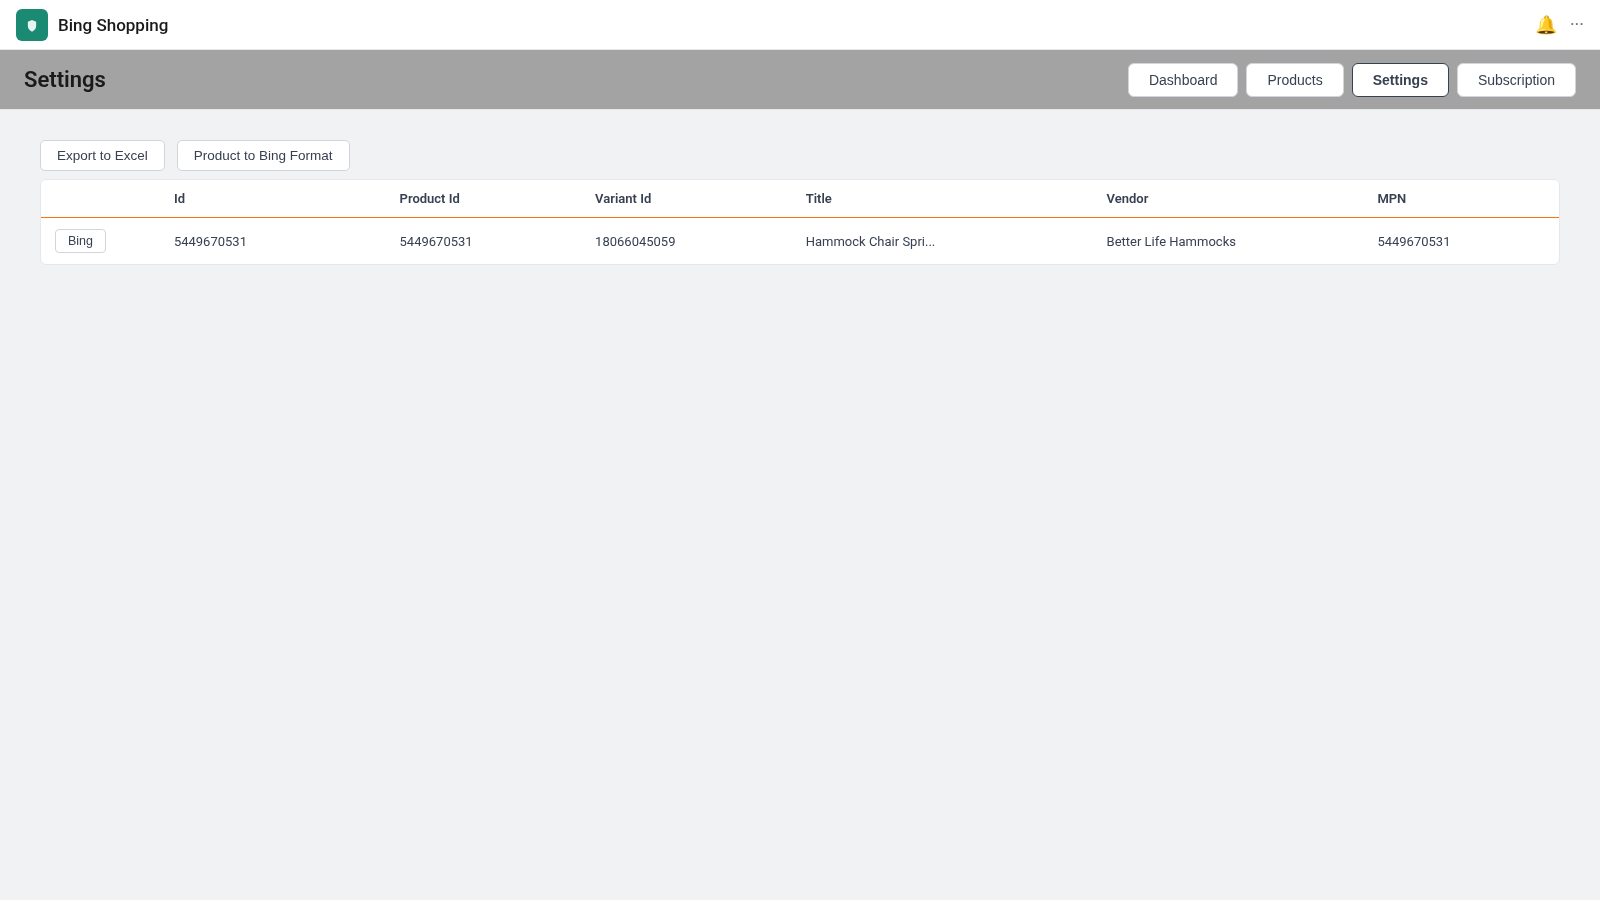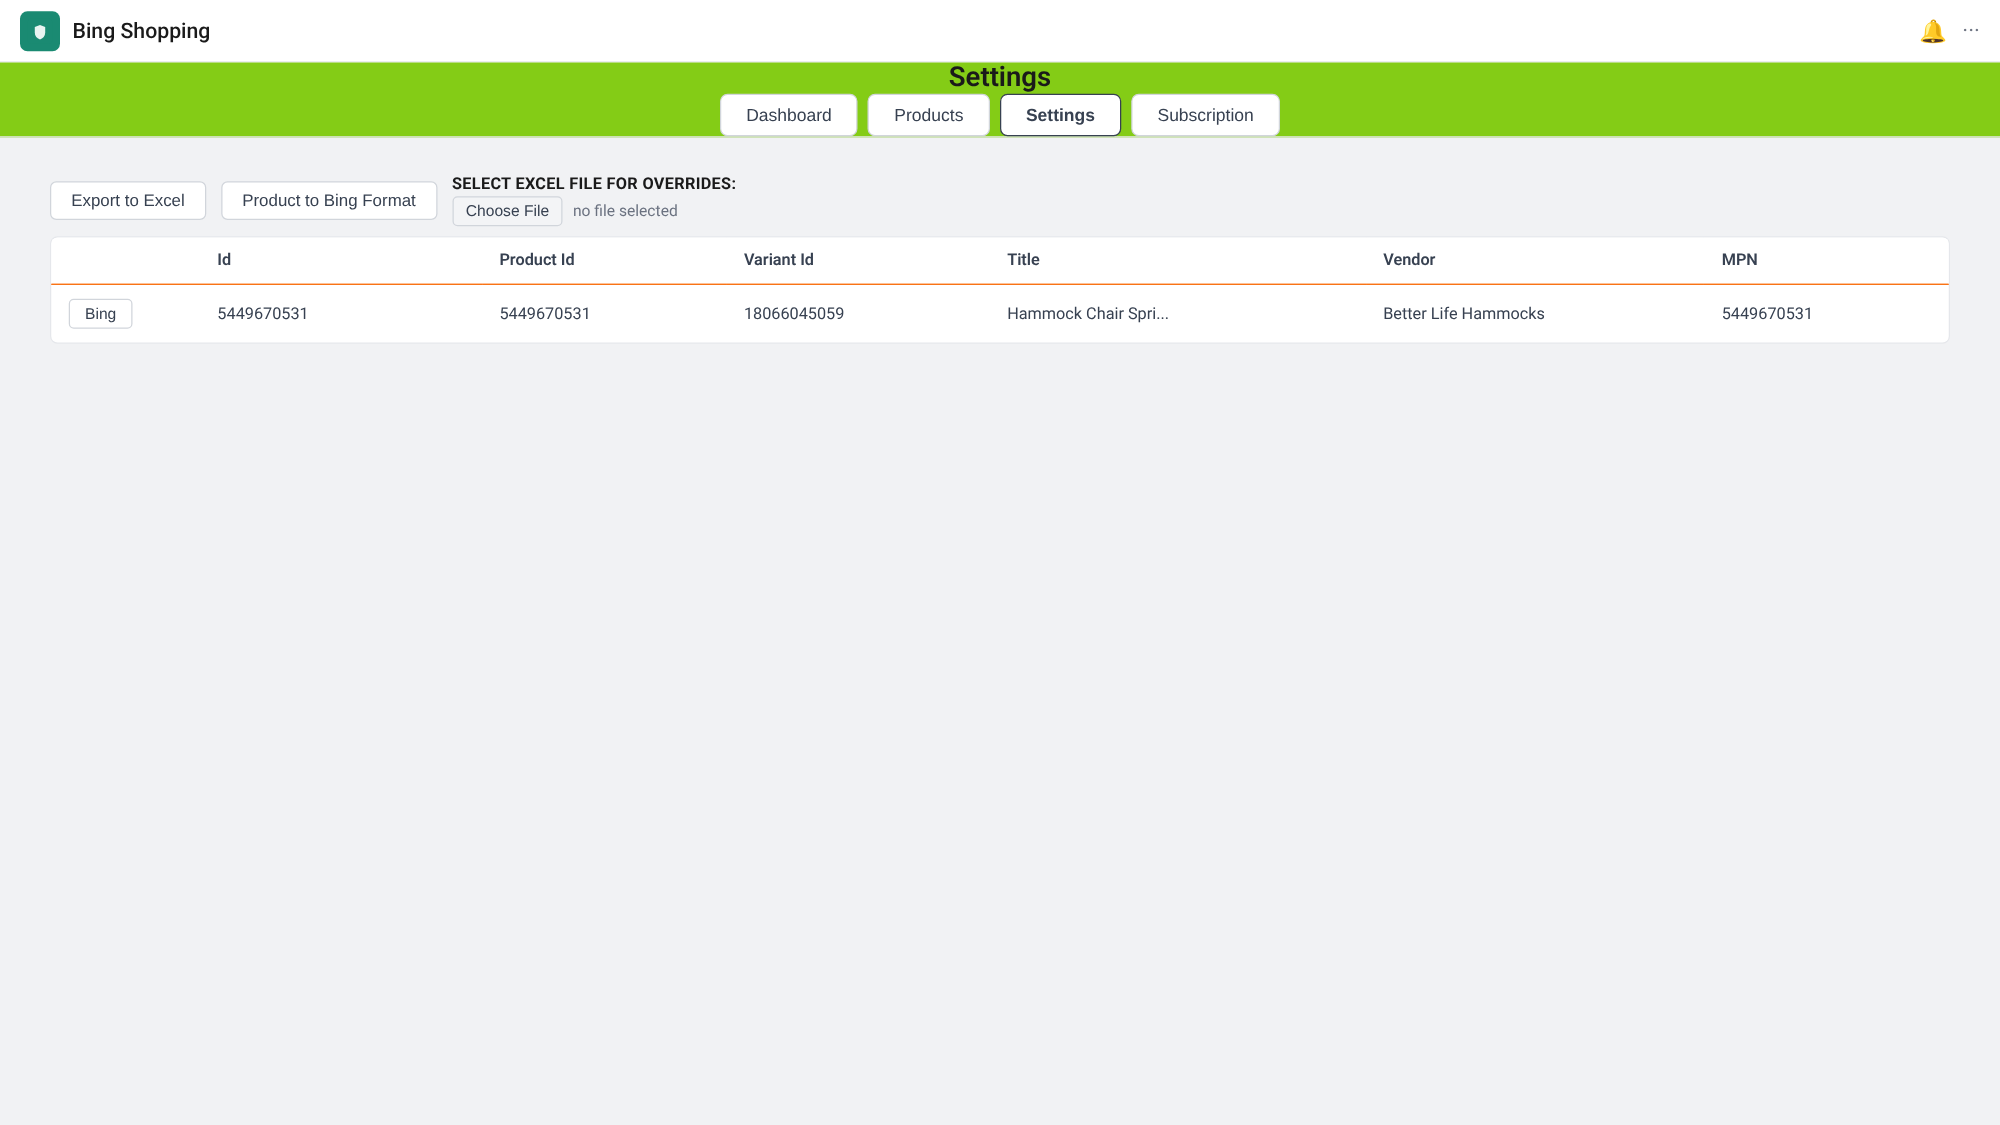--- a/index.html
+++ b/index.html
@@ -52,28 +52,27 @@
       gap: 12px;
     }
     .bell-icon, .dots-icon {
       color: #6b7280;
       cursor: pointer;
       font-size: 18px;
     }
 
     
     .header {
-      background: #84cc16;
+      background: #a3a3a3;
       height: 60px;
       display: flex;
       align-items: center;
       padding: 0 24px;
       border-bottom: 1px solid #e5e7eb;
       justify-content: space-between;
-      flex-direction: column;
     }
     .header-title {
       font-size: 22px;
       font-weight: 600;
       color: #1a1a1a;
     }
     .nav-buttons {
       display: flex;
       gap: 8px;
     }
@@ -225,27 +224,20 @@
     <button class="nav-btn active">Settings</button>
     <button class="nav-btn">Subscription</button>
   </div>
 </div>
 
 <div class="main">
 
   <div class="toolbar">
     <button class="toolbar-btn">Export to Excel</button>
     <button class="toolbar-btn">Product to Bing Format</button>
-    <div class="file-label-section">
-      <span class="select-excel-label">SELECT EXCEL FILE FOR OVERRIDES:</span>
-      <div class="file-input-row">
-        <button class="choose-file-btn">Choose File</button>
-        <span class="file-status">no file selected</span>
-      </div>
-    </div>
   </div>
 
   <div class="table-container">
     <table>
       <thead>
         <tr>
           <th class="th-action"></th>
           <th class="th-id">Id</th>
           <th class="th-product-id">Product Id</th>
           <th class="th-variant-id">Variant Id</th>

